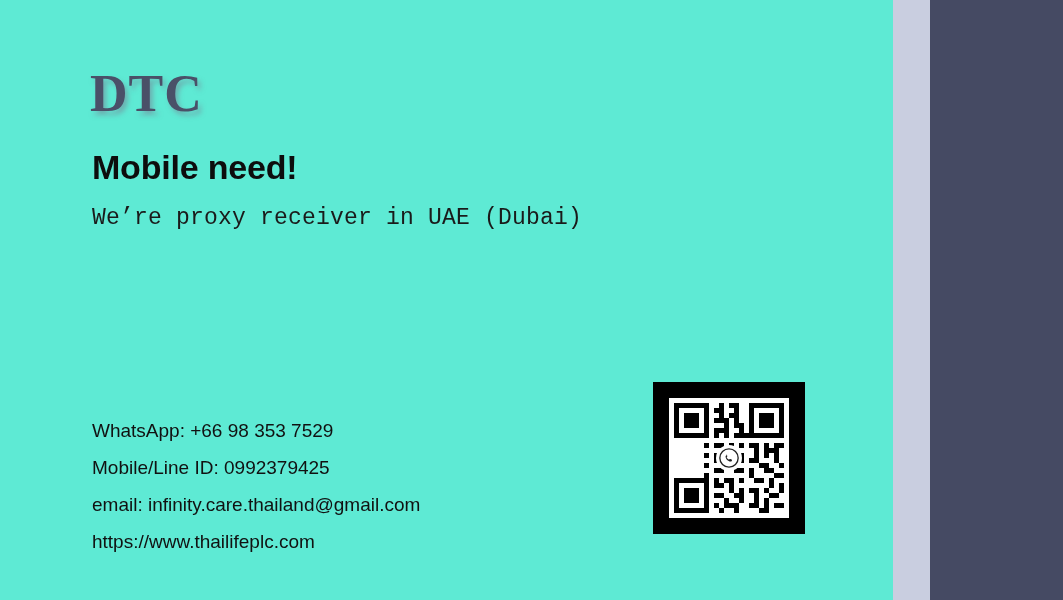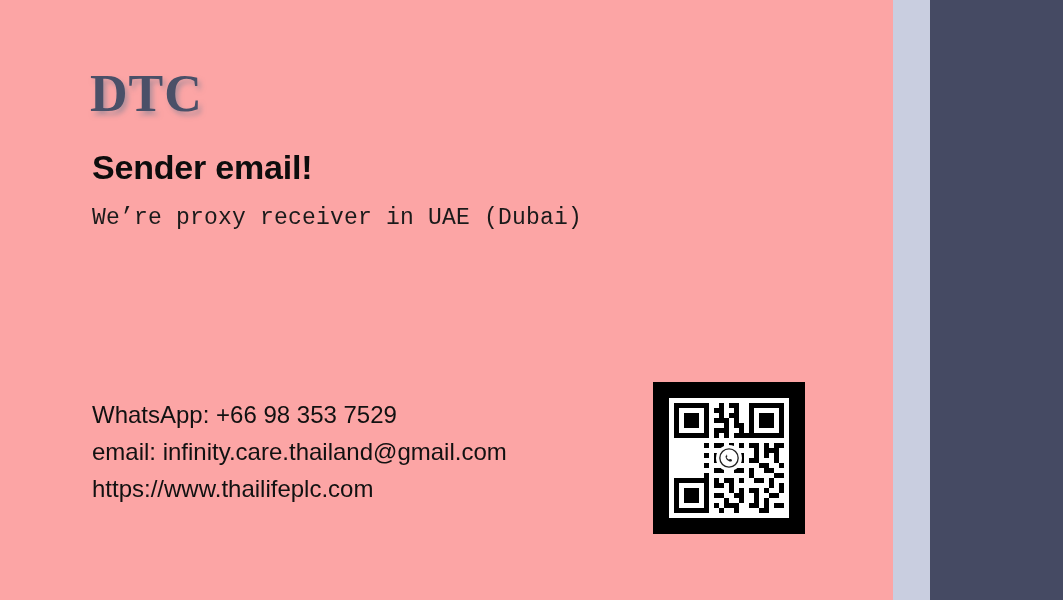--- a/index.html
+++ b/index.html
@@ -10,21 +10,21 @@
     width: 1063px;
     height: 600px;
     background: #ffffff;
     font-family: "Liberation Sans", sans-serif;
     overflow: hidden;
   }
   .slide {
     position: relative;
     width: 1063px;
     height: 600px;
-    background: #fca5a5;
+    background: #5eead4;
     overflow: hidden;
   }
 
   
   .band-light {
     position: absolute;
     top: 0;
     left: 893px;
     width: 37px;
     height: 600px;
@@ -72,22 +72,22 @@
     font-family: Liberation Mono, monospace;
     font-size: 23px;
     color: #1a1a1a;
     letter-spacing: 0.2px;
   }
 
   
   .contacts {
     position: absolute;
     left: 92px;
-    top: 396px;
-    font-size: 24px;
+    top: 412px;
+    font-size: 19px;
     color: #111111;
     line-height: 37px;
   }
   .contacts div {
     white-space: nowrap;
   }
 
   
   .qr-wrap {
     position: absolute;
@@ -132,26 +132,27 @@
 </head>
 <body>
 
 <div class="slide">
 
   <div class="band-light"></div>
   <div class="band-dark"></div>
 
   <div class="logo">DTC</div>
 
-  <div class="title">Sender email!</div>
+  <div class="title">Mobile need!</div>
 
   <div class="subtitle">We’re proxy receiver in UAE (Dubai)</div>
 
   <div class="contacts">
     <div>WhatsApp: +66 98 353 7529</div>
+    <div>Mobile/Line ID: 0992379425</div>
     <div>email: infinity.care.thailand@gmail.com</div>
     <div>https://www.thailifeplc.com</div>
   </div>
 
   <div class="qr-wrap">
     <div class="qr-inner"></div>
     <div class="qr-grid">
       <svg width="120" height="120" viewBox="0 0 24 24" shape-rendering="crispEdges" aria-hidden="true">
         <rect x="0" y="0" width="24" height="24" fill="#ffffff"></rect>
         <g fill="#000000">

